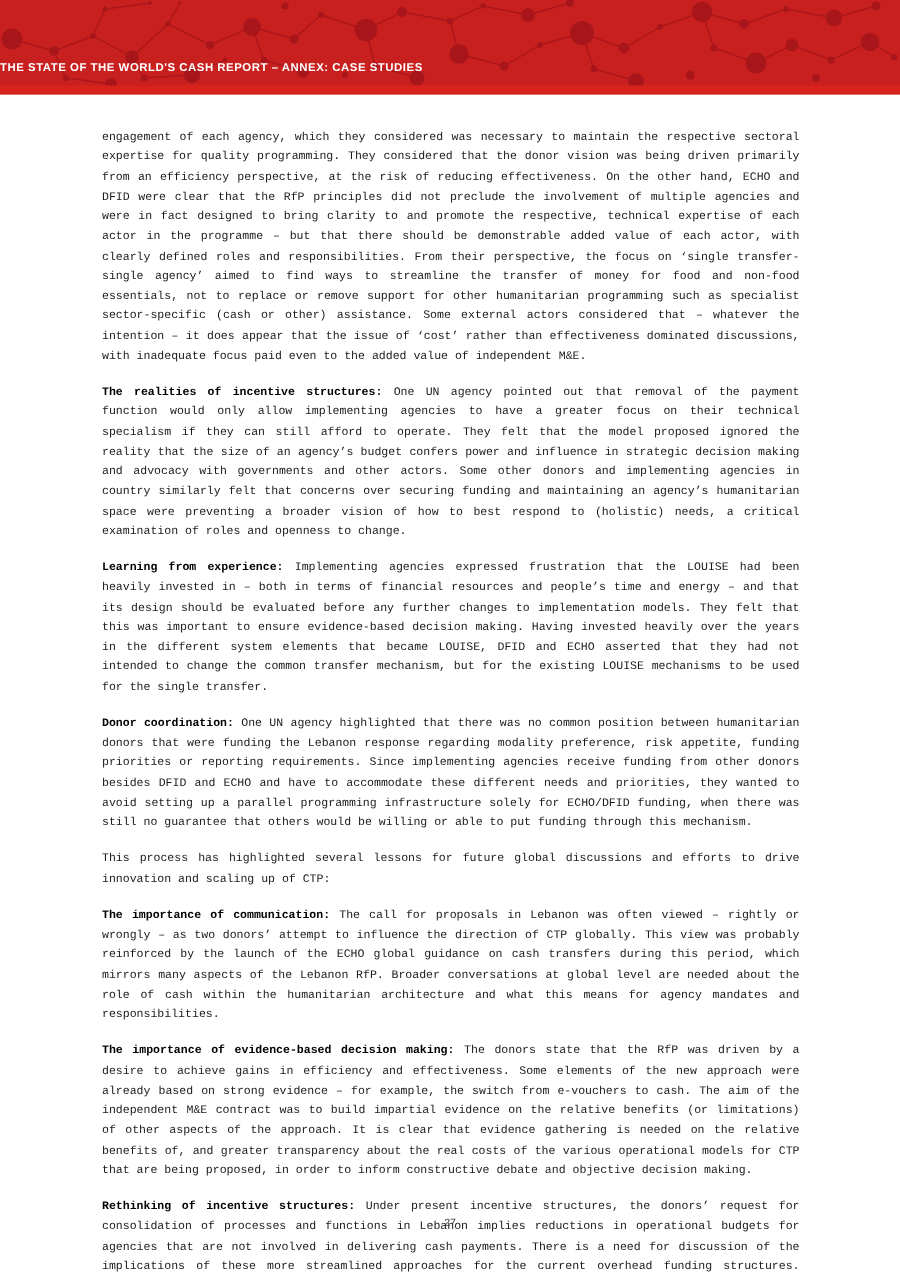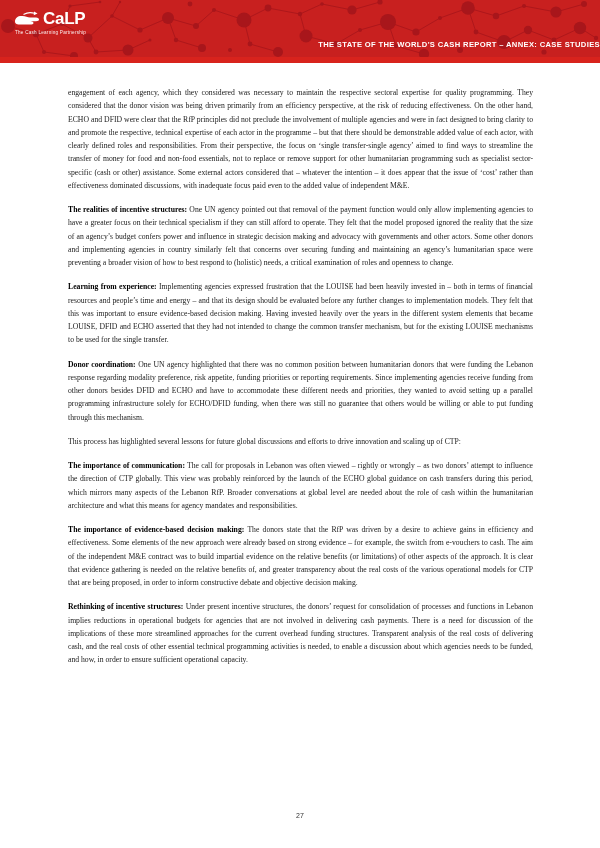--- a/index.html
+++ b/index.html
@@ -80,21 +80,21 @@
     white-space: nowrap;
     opacity: 0.93;
     font-family: "Liberation Sans", sans-serif;
   }
 
   .banner-title {
     position: absolute;
     left: 0;
     top: 40px;
     width: 600px;
-    text-align: right;
+    text-align: left;
     font-size: 7.6px;
     font-weight: bold;
     color: #ffffff;
     letter-spacing: 0.35px;
     z-index: 5;
     font-family: "Liberation Sans", sans-serif;
     white-space: nowrap;
   }
 
   
@@ -103,21 +103,21 @@
     left: 68px;
     top: 86px;
     width: 465px;
   }
   .para {
     font-size: 7.7px;
     line-height: 13.25px;
     color: #1a1a1a;
     text-align: justify;
     margin: 0 0 11px 0;
-    font-family: Liberation Serif, serif;
+    font-family: Liberation Mono, monospace;
     hyphens: none;
   }
   .para:last-child { margin-bottom: 13px; }
   .para b {
     font-weight: bold;
     color: #000000;
   }
 
   
   .page-number {
@@ -210,29 +210,20 @@
         <circle cx="74" cy="56" r="4"></circle>
         <circle cx="190" cy="4" r="2.4"></circle>
         <circle cx="230" cy="50" r="2"></circle>
         <circle cx="460" cy="50" r="3"></circle>
         <circle cx="544" cy="52" r="2.6"></circle>
       </g>
     </svg>
 
     <div class="banner-bottom-stripe"></div>
 
-    <div class="logo-block">
-      <svg class="logo-mark" viewBox="0 0 52 34" xmlns="http://www.w3.org/2000/svg">
-        <path d="M2 21 C2 13, 9 9, 17 10 C23 10.6, 27 13, 32 13 L44 13 C48 13, 50 15, 50 17 C50 19, 48 20.5, 44 20.5 L33 20.5 C36 21, 39 22, 39 24 C39 26, 36 27, 32 27 L14 27 C6 27, 2 26, 2 21 Z" fill="#ffffff"></path>
-        <path d="M20 6.5 C26 3, 34 2.5, 41 4.5" stroke="#ffffff" stroke-width="2.6" fill="none" stroke-linecap="round"></path>
-        <path d="M40 1 L47 5 L39.5 8.5 Z" fill="#ffffff"></path>
-      </svg>
-      <div class="logo-word">CaLP</div>
-      <div class="logo-tagline">The Cash Learning Partnership</div>
-    </div>
 
     <div class="banner-title">THE STATE OF THE WORLD'S CASH REPORT – ANNEX: CASE STUDIES</div>
   </div>
 
   <div class="content">
 
     <p class="para">
       <span>engagement of each agency, which they considered was necessary to maintain the respective sectoral expertise for quality programming. They considered that the donor vision was being driven primarily from an efficiency perspective, at the risk of reducing effectiveness. On the other hand, ECHO and DFID were clear that the RfP principles did not preclude the involvement of multiple agencies and were in fact designed to bring clarity to and promote the respective, technical expertise of each actor in the programme – but that there should be demonstrable added value of each actor, with clearly defined roles and responsibilities. From their perspective, the focus on ‘single transfer-single agency’ aimed to find ways to streamline the transfer of money for food and non-food essentials, not to replace or remove support for other humanitarian programming such as specialist sector-specific (cash or other) assistance. Some external actors considered that – whatever the intention – it does appear that the issue of ‘cost’ rather than effectiveness dominated discussions, with inadequate focus paid even to the added value of independent M&amp;E.</span>
     </p>
 

